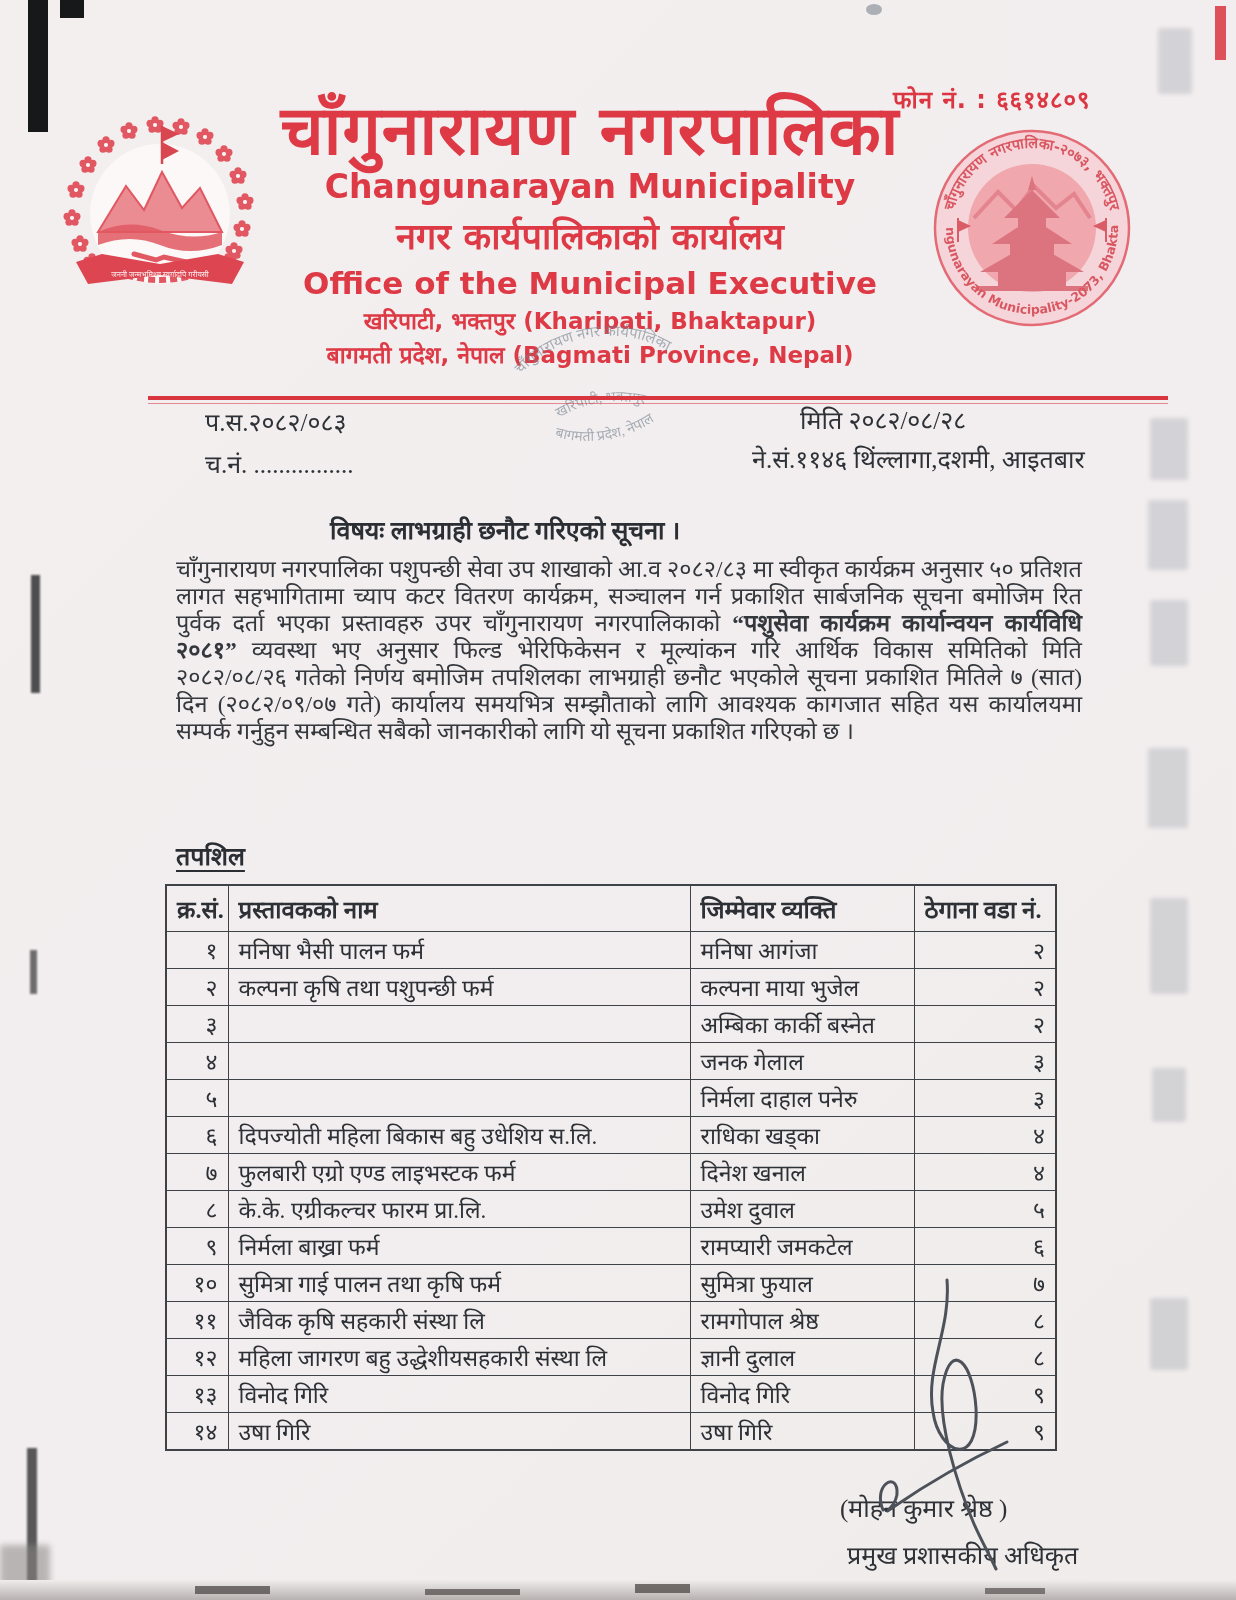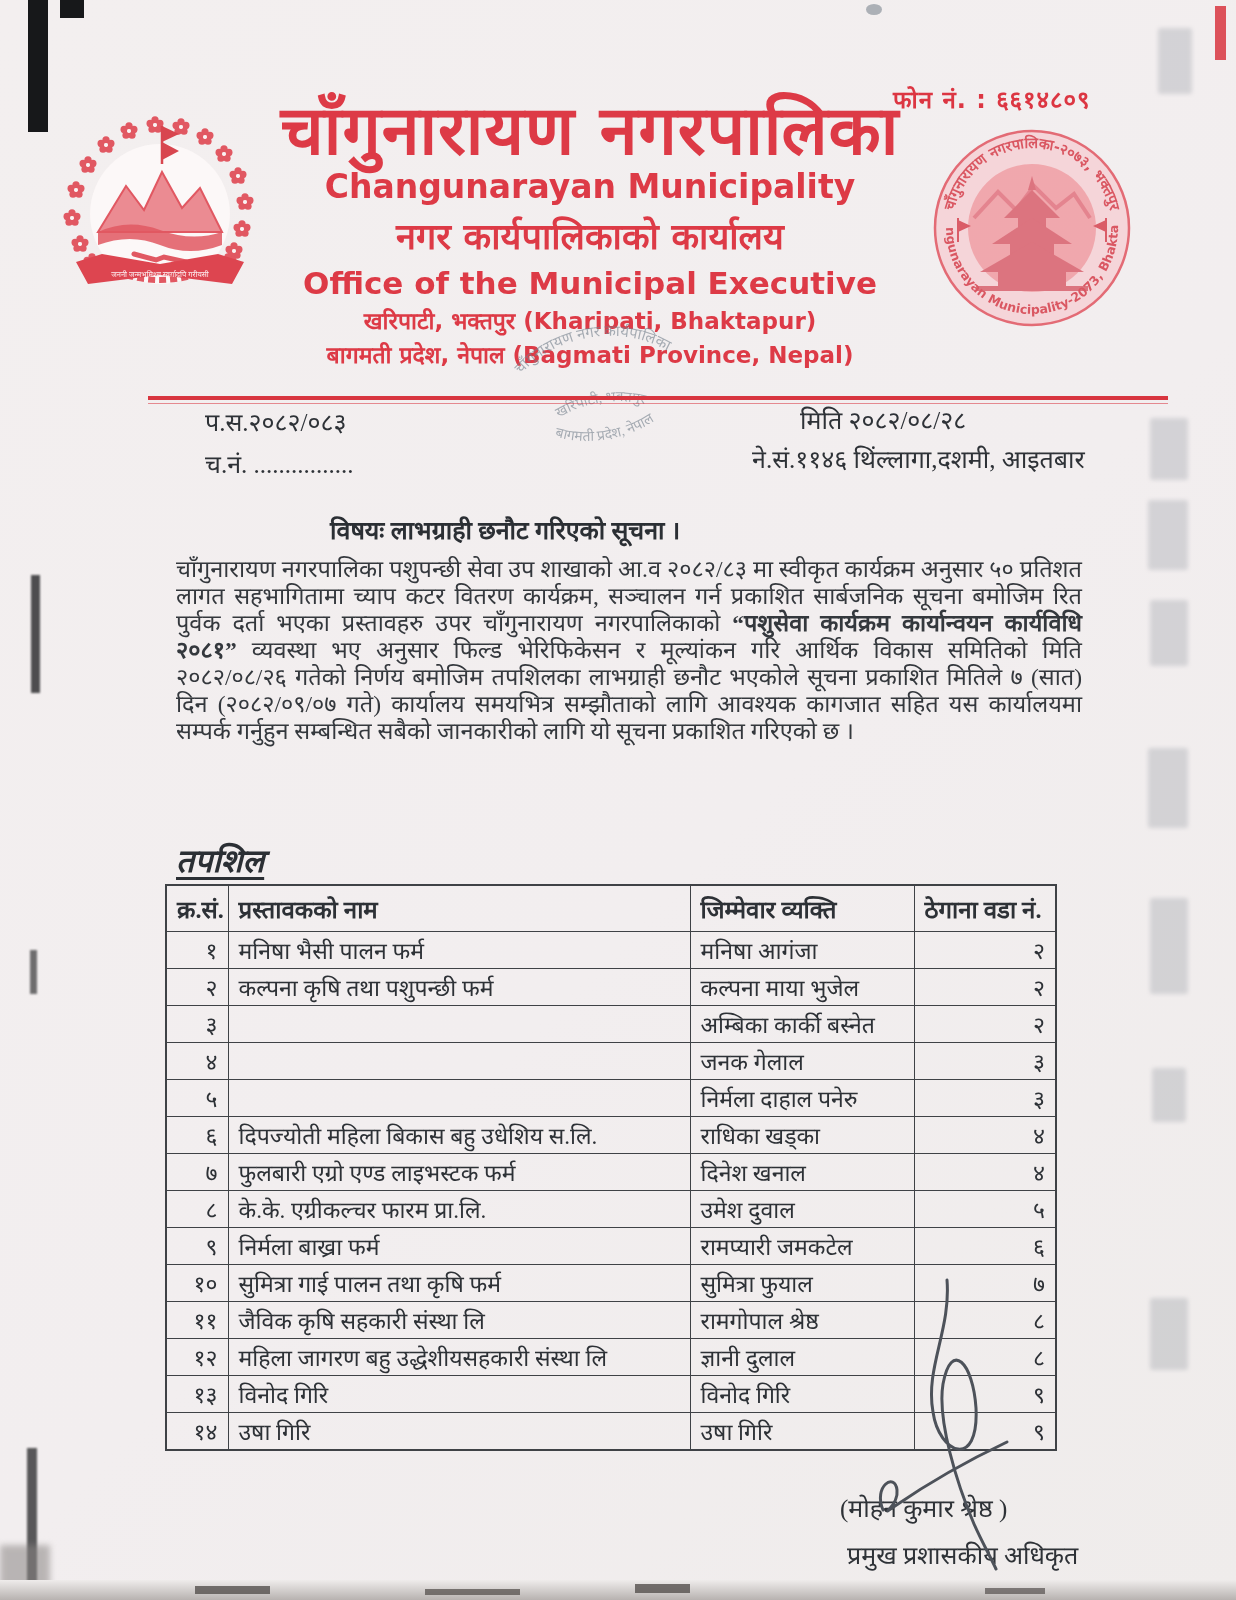--- a/index.html
+++ b/index.html
@@ -20,22 +20,22 @@
   .addr{font-size:23px; line-height:34px;}
   .phone{left:893px; top:82px; font-family:"DejaVu Sans","Liberation Sans",sans-serif;
     font-weight:bold; font-size:24px; color:#dc3642; letter-spacing:1px;}
   .rule{left:148px; top:396px; width:1020px; height:4px; background:#d8353f;}
   .rule2{left:148px; top:403px; width:1020px; height:1px; background:#d8353f; opacity:.55;}
   .meta{font-size:25px; color:#2e3237;}
   .subject{left:330px; top:512px; font-size:25px; font-weight:bold; color:#2b2f34;}
   .para{left:176px; top:556px; width:906px; font-size:23.5px; line-height:27px;
     text-align:justify; color:#34383d;}
   .para .b{font-weight:bold;}
-  .tapasil{left:176px; top:838px; font-size:32px; font-weight:bold; text-decoration:underline;
-    text-underline-offset:5px; color:#2b2f34;font-style:italic;}
+  .tapasil{left:176px; top:838px; font-size:25px; font-weight:bold; text-decoration:underline;
+    text-underline-offset:5px; color:#2b2f34;}
   table.main{left:165px; top:884px; position:absolute; border-collapse:collapse;
     width:890px; table-layout:fixed; background:transparent;padding-left:8px;}
   table.main th, table.main td{border:1px solid #3f4246; font-size:23px; color:#2d3136;
     padding:2px 10px; box-sizing:border-box; overflow:hidden; white-space:nowrap;}
   table.main th{height:46px; text-align:left; font-weight:bold; font-size:24px;}
   table.main td{height:36px;}
   table.main{border:2px solid #3f4246;}
   td.c0{text-align:right; padding-right:16px;}
   td.c3{text-align:right; padding-right:10px;}
   th.h0{width:62px;} th.h1{width:462px;} th.h2{width:224px;} th.h3{width:142px;}

